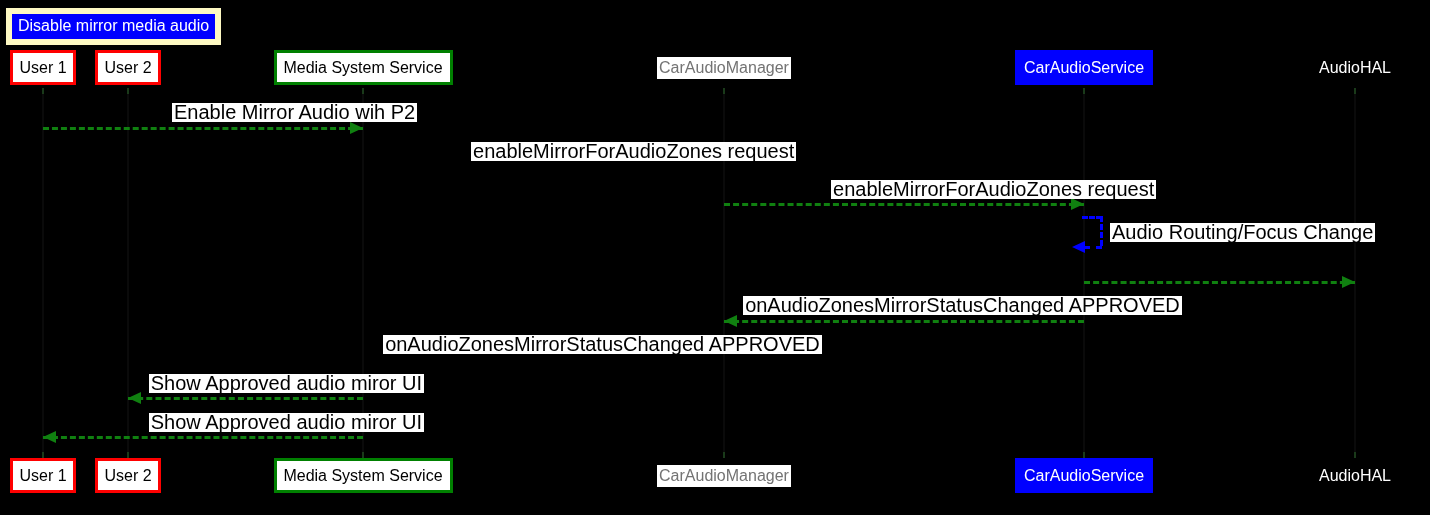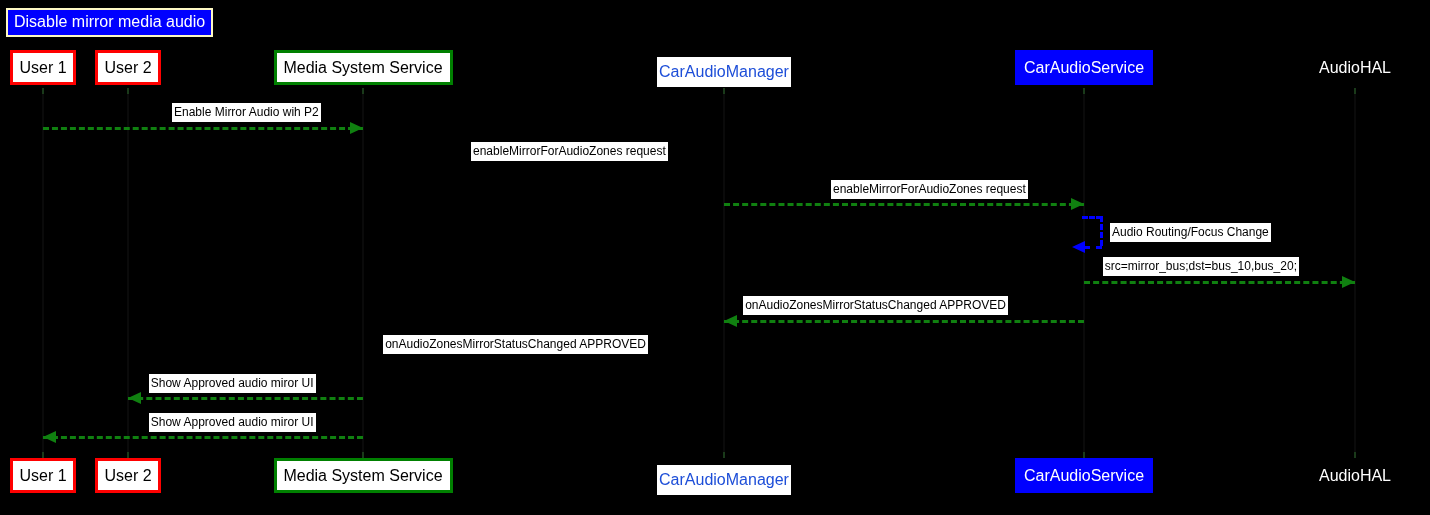--- a/index.html
+++ b/index.html
@@ -16,21 +16,21 @@
     overflow: hidden;
   }
 
   
   .title-box {
     position: absolute;
     left: 6px;
     top: 8px;
     padding: 2px 6px 4px 6px;
     background: #0000ff;
-    border: 2px solid #fef9c3;
+    border: 6px solid #fef9c3;
     color: #ffffff;
     font-size: 16px;
     line-height: 19px;
     white-space: nowrap;
   }
 
   
   .participant {
     position: absolute;
     box-sizing: border-box;
@@ -47,22 +47,22 @@
     color: #000000;
   }
   .participant.p-green {
     background: #ffffff;
     border: 3px solid #008000;
     color: #000000;
   }
   .participant.p-plainwhite {
     background: #ffffff;
     border: none;
-    color: #1d4ed8;
-    height: 30px;
+    color: #737373;
+    height: 22px;
   }
   .participant.p-blue {
     background: #0000ff;
     border: none;
     color: #ffffff;
     height: 35px;
   }
   .participant.p-bare {
     background: transparent;
     border: none;
@@ -99,21 +99,21 @@
   .arrow-head.right {
     border-left: 13px solid #108010;
   }
   .arrow-head.left {
     border-right: 13px solid #108010;
   }
   .msg-label {
     position: absolute;
     background: #ffffff;
     color: #000000;
-    font-size: 12px;
+    font-size: 20px;
     line-height: 19px;
     padding: 0 2px;
     white-space: nowrap;
   }
 
   
   .self-loop {
     position: absolute;
   }
   .self-loop .seg {
@@ -209,21 +209,20 @@
           <div class="seg seg-top" style="left: 0px; top: 0px; width: 20px;"></div>
           <div class="seg seg-right" style="left: 18px; top: 0px; height: 30px;"></div>
           <div class="seg seg-bottom" style="left: 2px; top: 30px; width: 18px;"></div>
           <div class="self-arrow" style="left: -10px; top: 25px;"></div>
         </div>
         <div class="msg-label" style="left: 1110px; top: 223px;">Audio Routing/Focus Change</div>
       </div>
       <div style="position: absolute; left: 0px; top: 0px; width: 100%; height: 100%; pointer-events: none;">
         <div class="msg-line" style="left: 1084px; top: 281px; width: 271px;"></div>
         <div class="arrow-head right" style="top: 276px; left: 1342px;"></div>
-        <div class="msg-label" style="top: 257px; left: 1102.86px;">src=mirror_bus;dst=bus_10,bus_20;</div>
       </div>
       <div style="position: absolute; left: 0px; top: 0px; width: 100%; height: 100%; pointer-events: none;">
         <div class="msg-line" style="left: 724px; top: 320px; width: 360px;"></div>
         <div class="arrow-head left" style="top: 315px; left: 724px;"></div>
         <div class="msg-label" style="top: 296px; left: 743.125px;">onAudioZonesMirrorStatusChanged APPROVED</div>
       </div>
       <div style="position: absolute; left: 0px; top: 0px; width: 100%; height: 100%; pointer-events: none;">
         <div class="msg-label" style="top: 335px; left: 383.125px;">onAudioZonesMirrorStatusChanged APPROVED</div>
       </div>
       <div style="position: absolute; left: 0px; top: 0px; width: 100%; height: 100%; pointer-events: none;">

